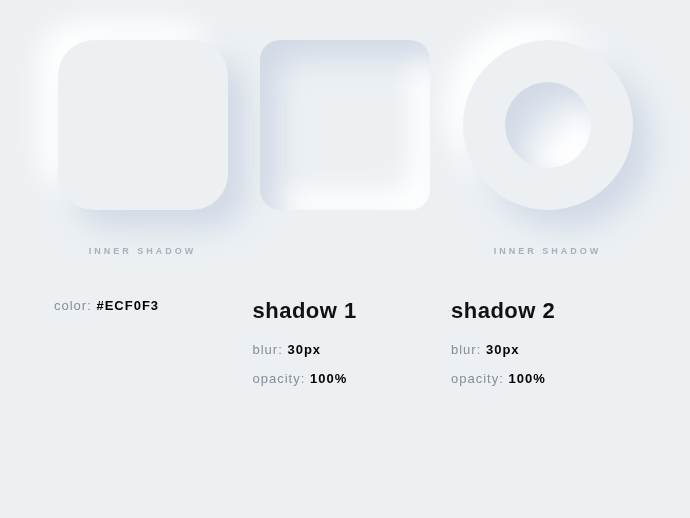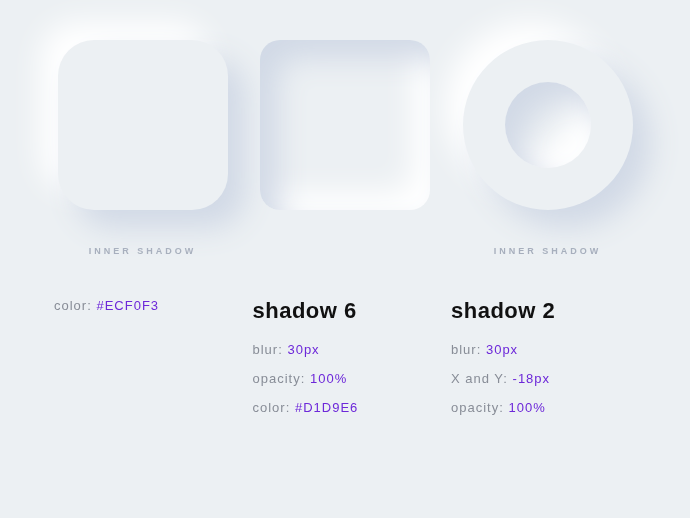--- a/index.html
+++ b/index.html
@@ -63,21 +63,21 @@
     letter-spacing: 0.5px;
     color: #111;
     margin-bottom: 18px;
   }
   .prop {
     font-size: 13px;
     color: #888d97;
     letter-spacing: 1px;
     margin-bottom: 14px;
   }
-  .prop b { color: #6d28d9; font-weight: 400; }
+  .prop b { color: #000000; font-weight: 700; }
 </style>
 </head>
 <body>
 
 <div class="row-shapes">
   <div class="col">
     <div class="shape-box">
       <div class="drop-shadow"></div>
     </div>
   </div>
@@ -103,44 +103,36 @@
 <div class="info-row">
 
   <div class="info-col">
     <div class="prop">
       <span>color:</span>
       <b>#ECF0F3</b>
     </div>
   </div>
 
   <div class="info-col">
-    <div class="info-title">shadow 6</div>
+    <div class="info-title">shadow 1</div>
     <div class="prop">
       <span>blur:</span>
       <b>30px</b>
     </div>
     <div class="prop">
       <span>opacity:</span>
       <b>100%</b>
-    </div>
-    <div class="prop">
-      <span>color:</span>
-      <b>#D1D9E6</b>
     </div>
   </div>
 
   <div class="info-col">
     <div class="info-title">shadow 2</div>
     <div class="prop">
       <span>blur:</span>
       <b>30px</b>
     </div>
     <div class="prop">
-      <span>X and Y:</span>
-      <b>-18px</b>
-    </div>
-    <div class="prop">
       <span>opacity:</span>
       <b>100%</b>
     </div>
   </div>
 
 </div>
 
 </body></html>

